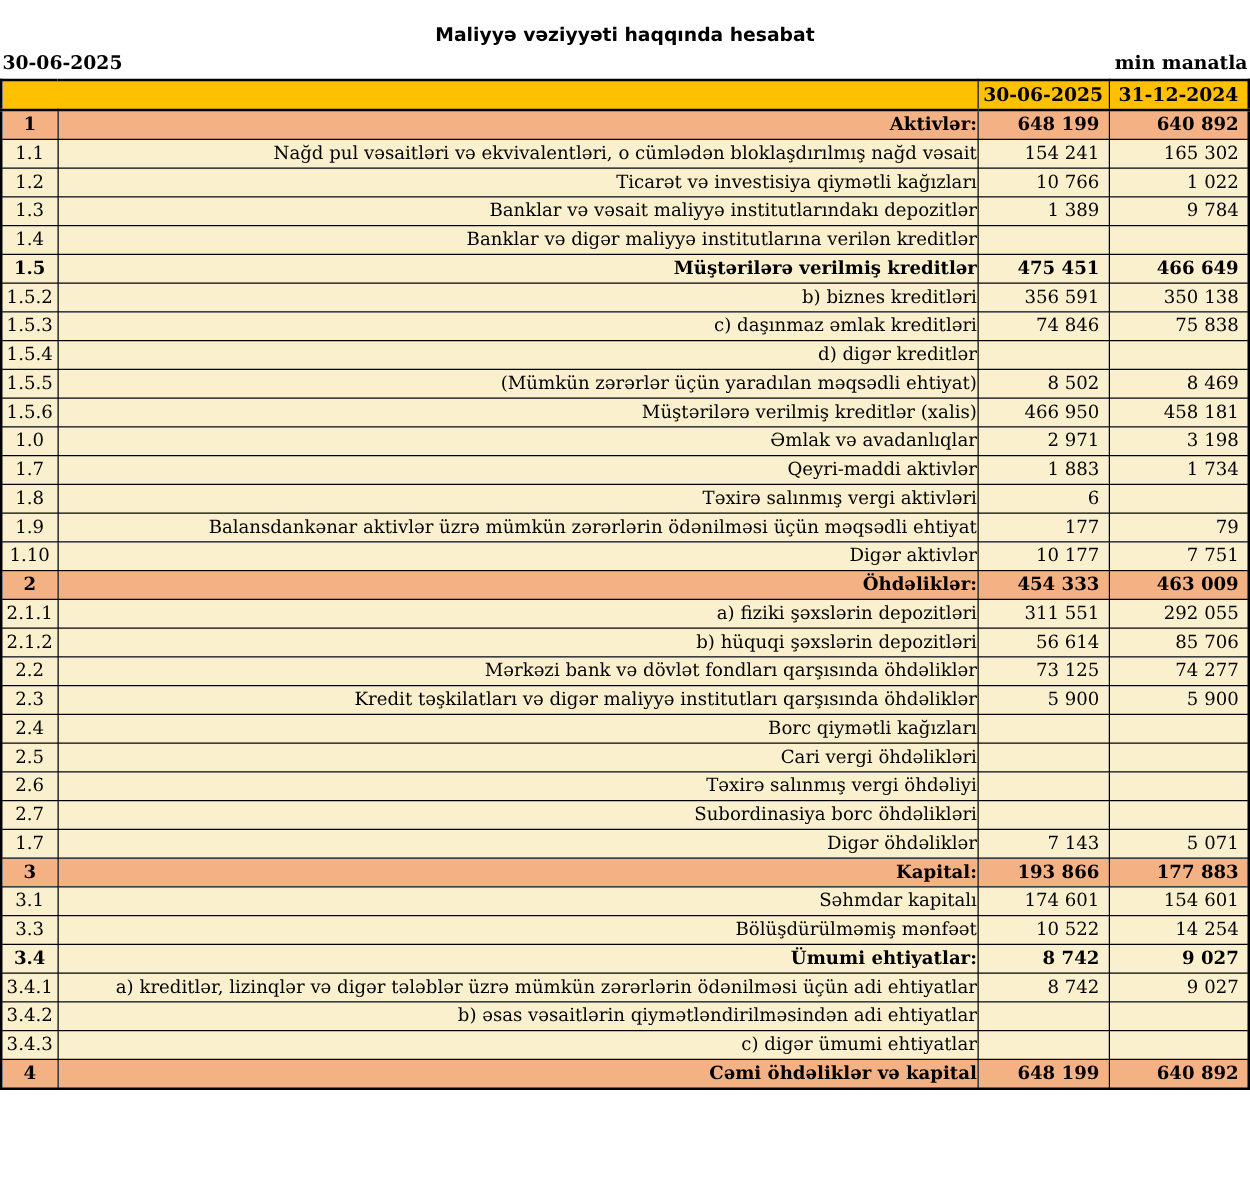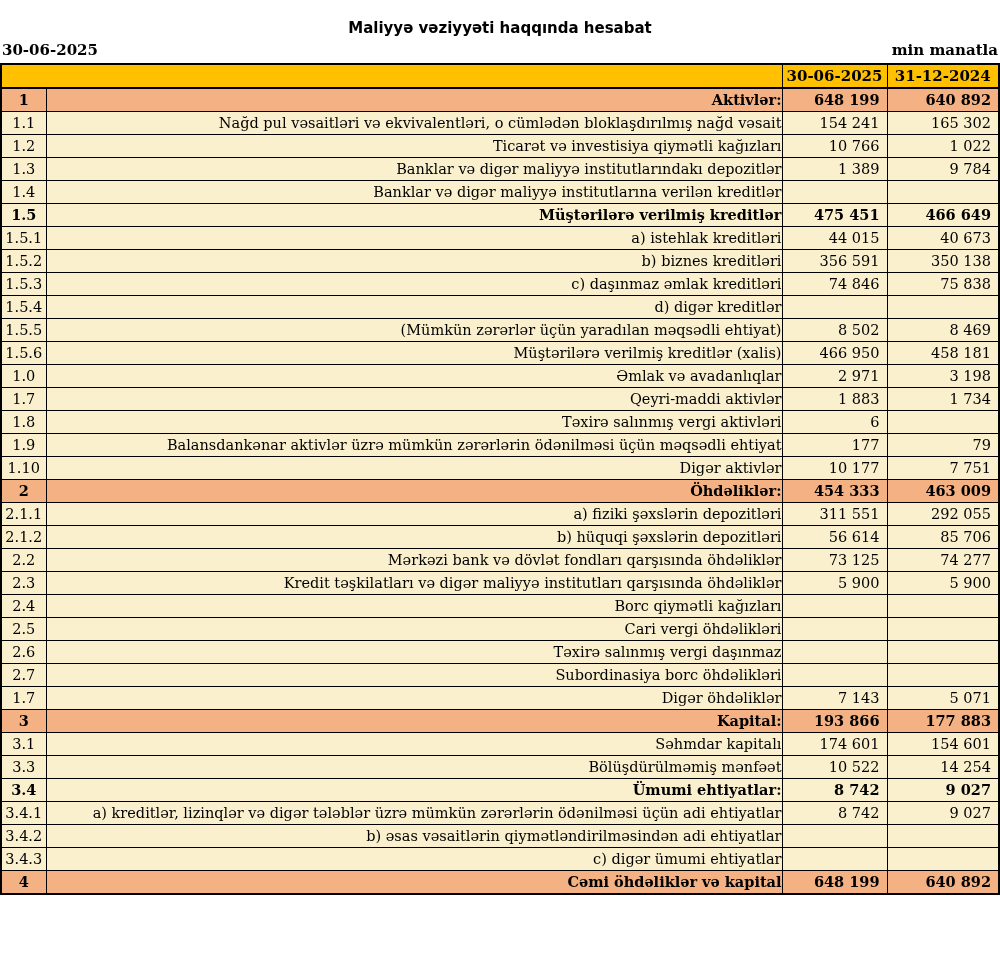--- a/index.html
+++ b/index.html
@@ -86,43 +86,37 @@
     <td class="c-val">165 302</td>
   </tr>
         <tr>
     <td class="c-no">1.2</td>
     <td class="c-label">Ticarət və investisiya qiymətli kağızları</td>
     <td class="c-val">10 766</td>
     <td class="c-val">1 022</td>
   </tr>
         <tr>
     <td class="c-no">1.3</td>
-    <td class="c-label">Banklar və digər maliyyə institutlarındakı depozitlər</td>
+    <td class="c-label">Banklar və vəsait maliyyə institutlarındakı depozitlər</td>
     <td class="c-val">1 389</td>
     <td class="c-val">9 784</td>
   </tr>
         <tr>
     <td class="c-no">1.4</td>
     <td class="c-label">Banklar və digər maliyyə institutlarına verilən kreditlər</td>
     <td class="c-val"></td>
     <td class="c-val"></td>
   </tr>
         <tr class="subtotal">
     <td class="c-no">1.5</td>
     <td class="c-label">Müştərilərə verilmiş kreditlər</td>
     <td class="c-val">475 451</td>
     <td class="c-val">466 649</td>
   </tr>
         <tr>
-    <td class="c-no">1.5.1</td>
-    <td class="c-label">a) istehlak kreditləri</td>
-    <td class="c-val">44 015</td>
-    <td class="c-val">40 673</td>
-  </tr>
-        <tr>
     <td class="c-no">1.5.2</td>
     <td class="c-label">b) biznes kreditləri</td>
     <td class="c-val">356 591</td>
     <td class="c-val">350 138</td>
   </tr>
         <tr>
     <td class="c-no">1.5.3</td>
     <td class="c-label">c) daşınmaz əmlak kreditləri</td>
     <td class="c-val">74 846</td>
     <td class="c-val">75 838</td>
@@ -212,21 +206,21 @@
     <td class="c-val"></td>
   </tr>
         <tr>
     <td class="c-no">2.5</td>
     <td class="c-label">Cari vergi öhdəlikləri</td>
     <td class="c-val"></td>
     <td class="c-val"></td>
   </tr>
         <tr>
     <td class="c-no">2.6</td>
-    <td class="c-label">Təxirə salınmış vergi daşınmaz</td>
+    <td class="c-label">Təxirə salınmış vergi öhdəliyi</td>
     <td class="c-val"></td>
     <td class="c-val"></td>
   </tr>
         <tr>
     <td class="c-no">2.7</td>
     <td class="c-label">Subordinasiya borc öhdəlikləri</td>
     <td class="c-val"></td>
     <td class="c-val"></td>
   </tr>
         <tr>

